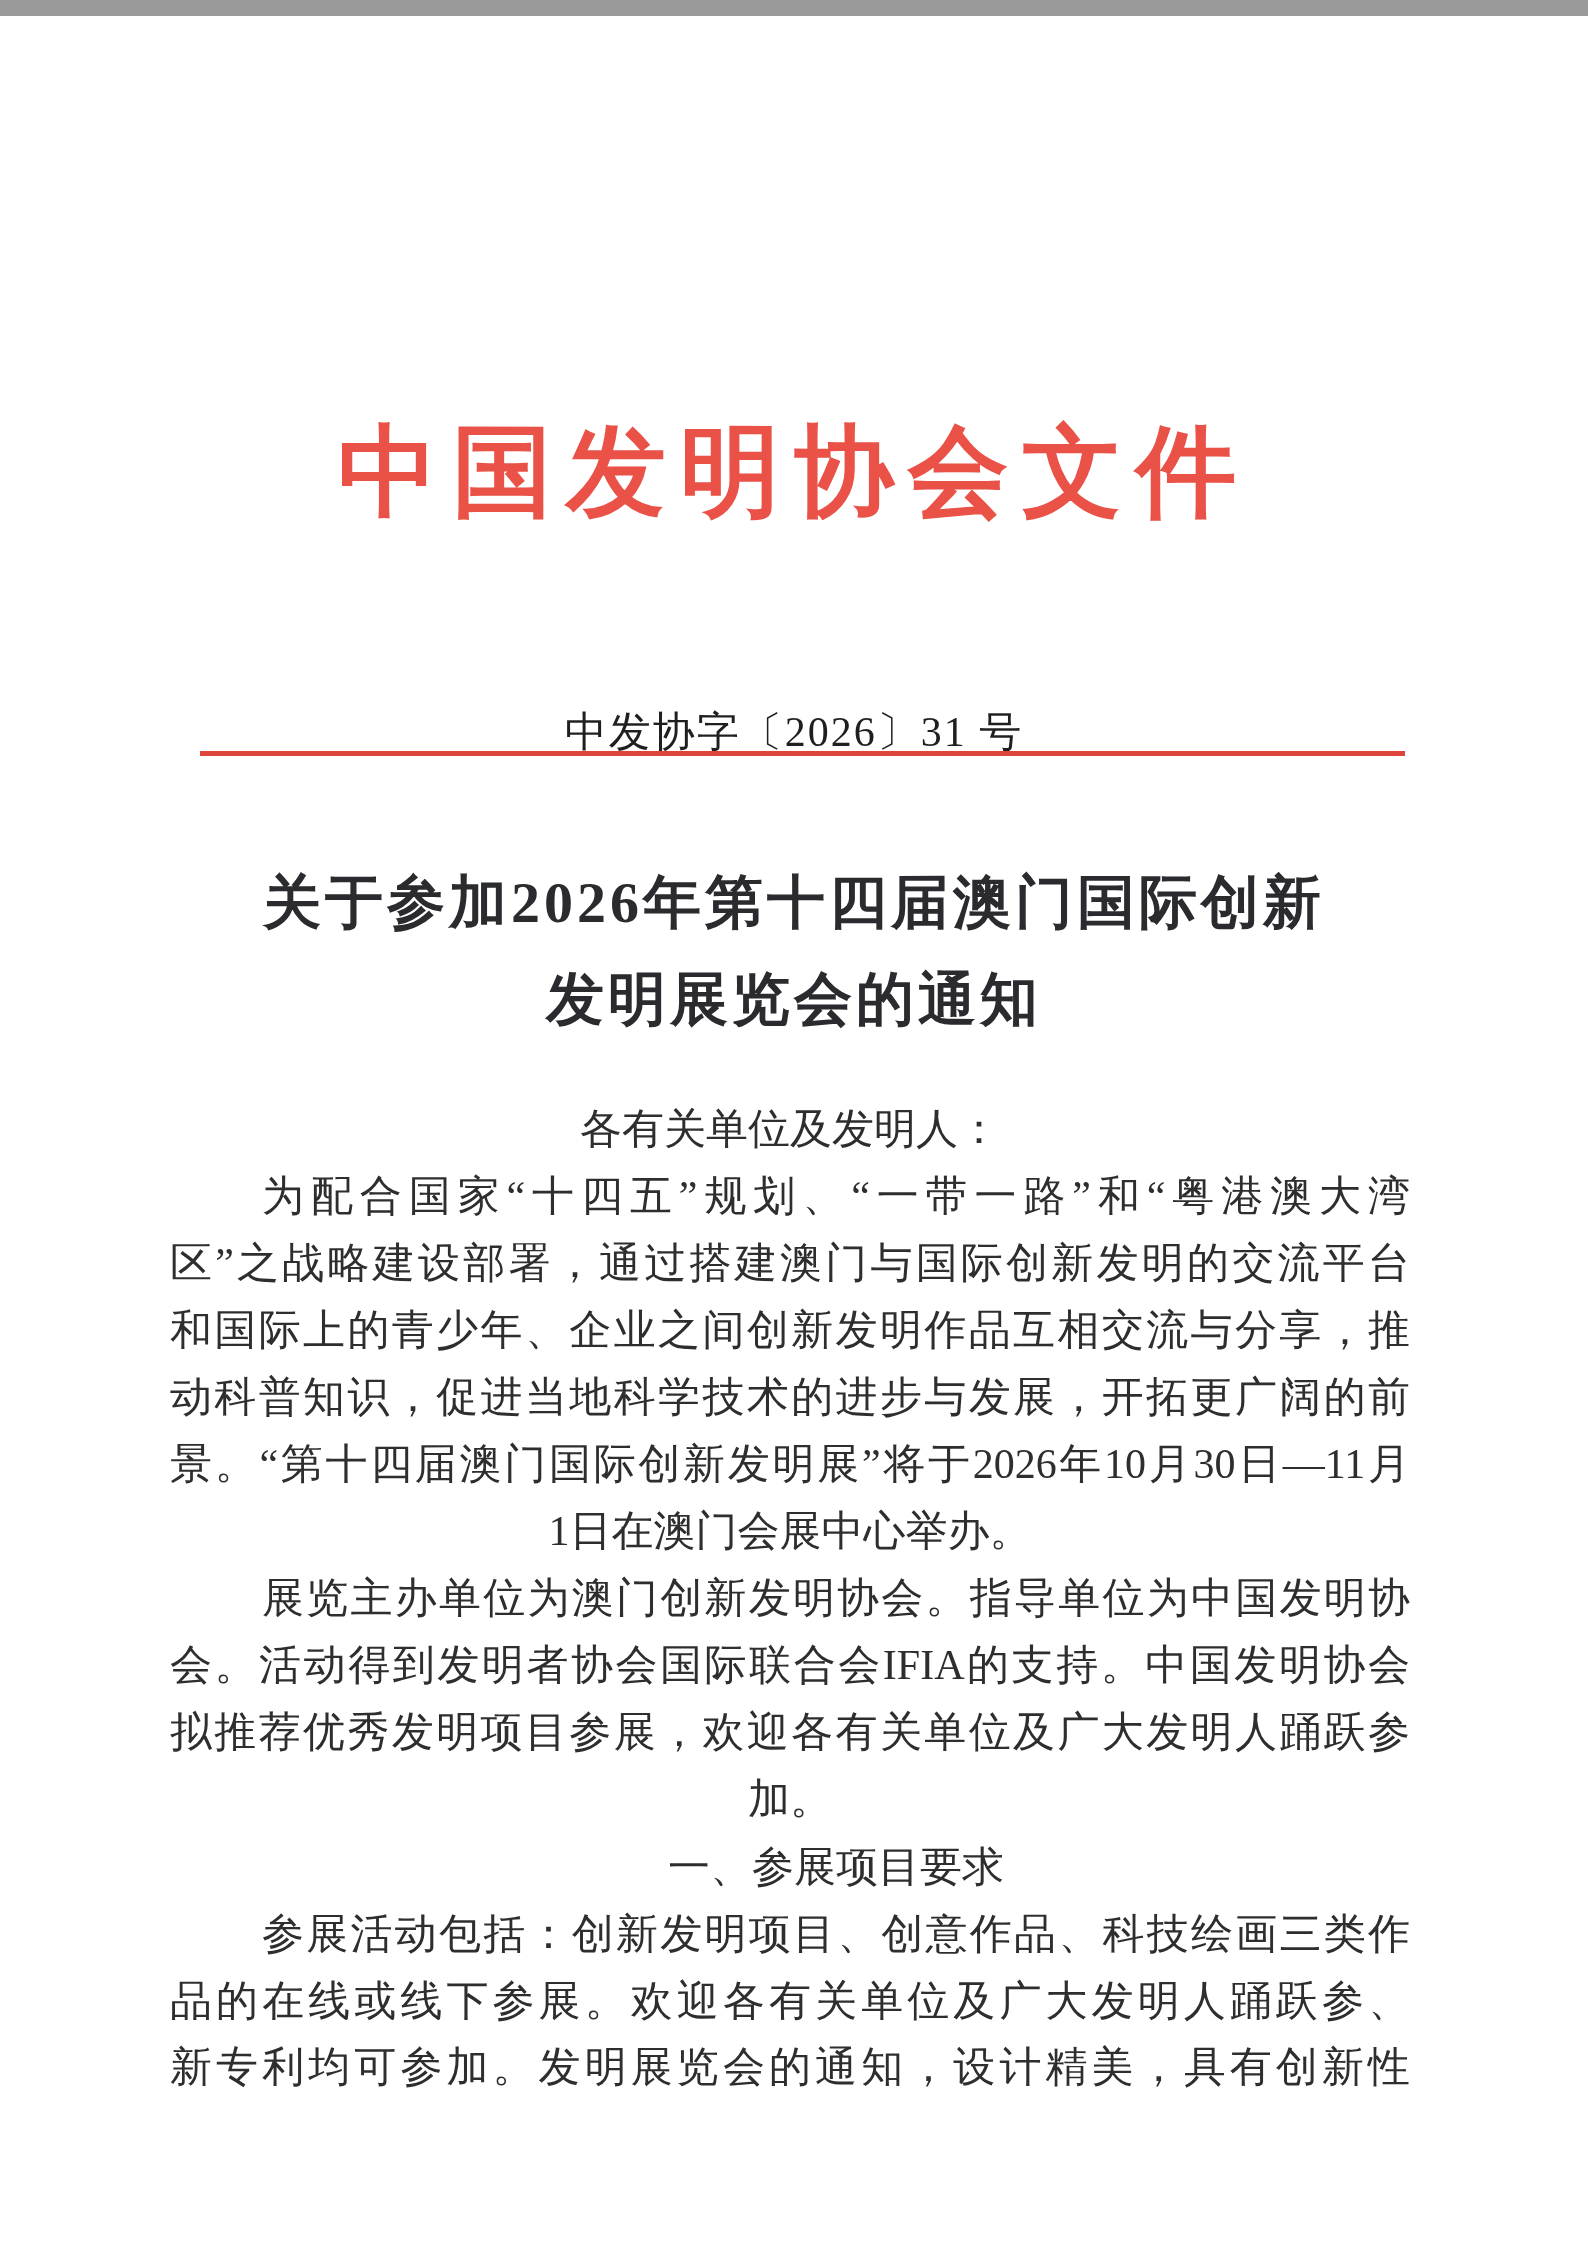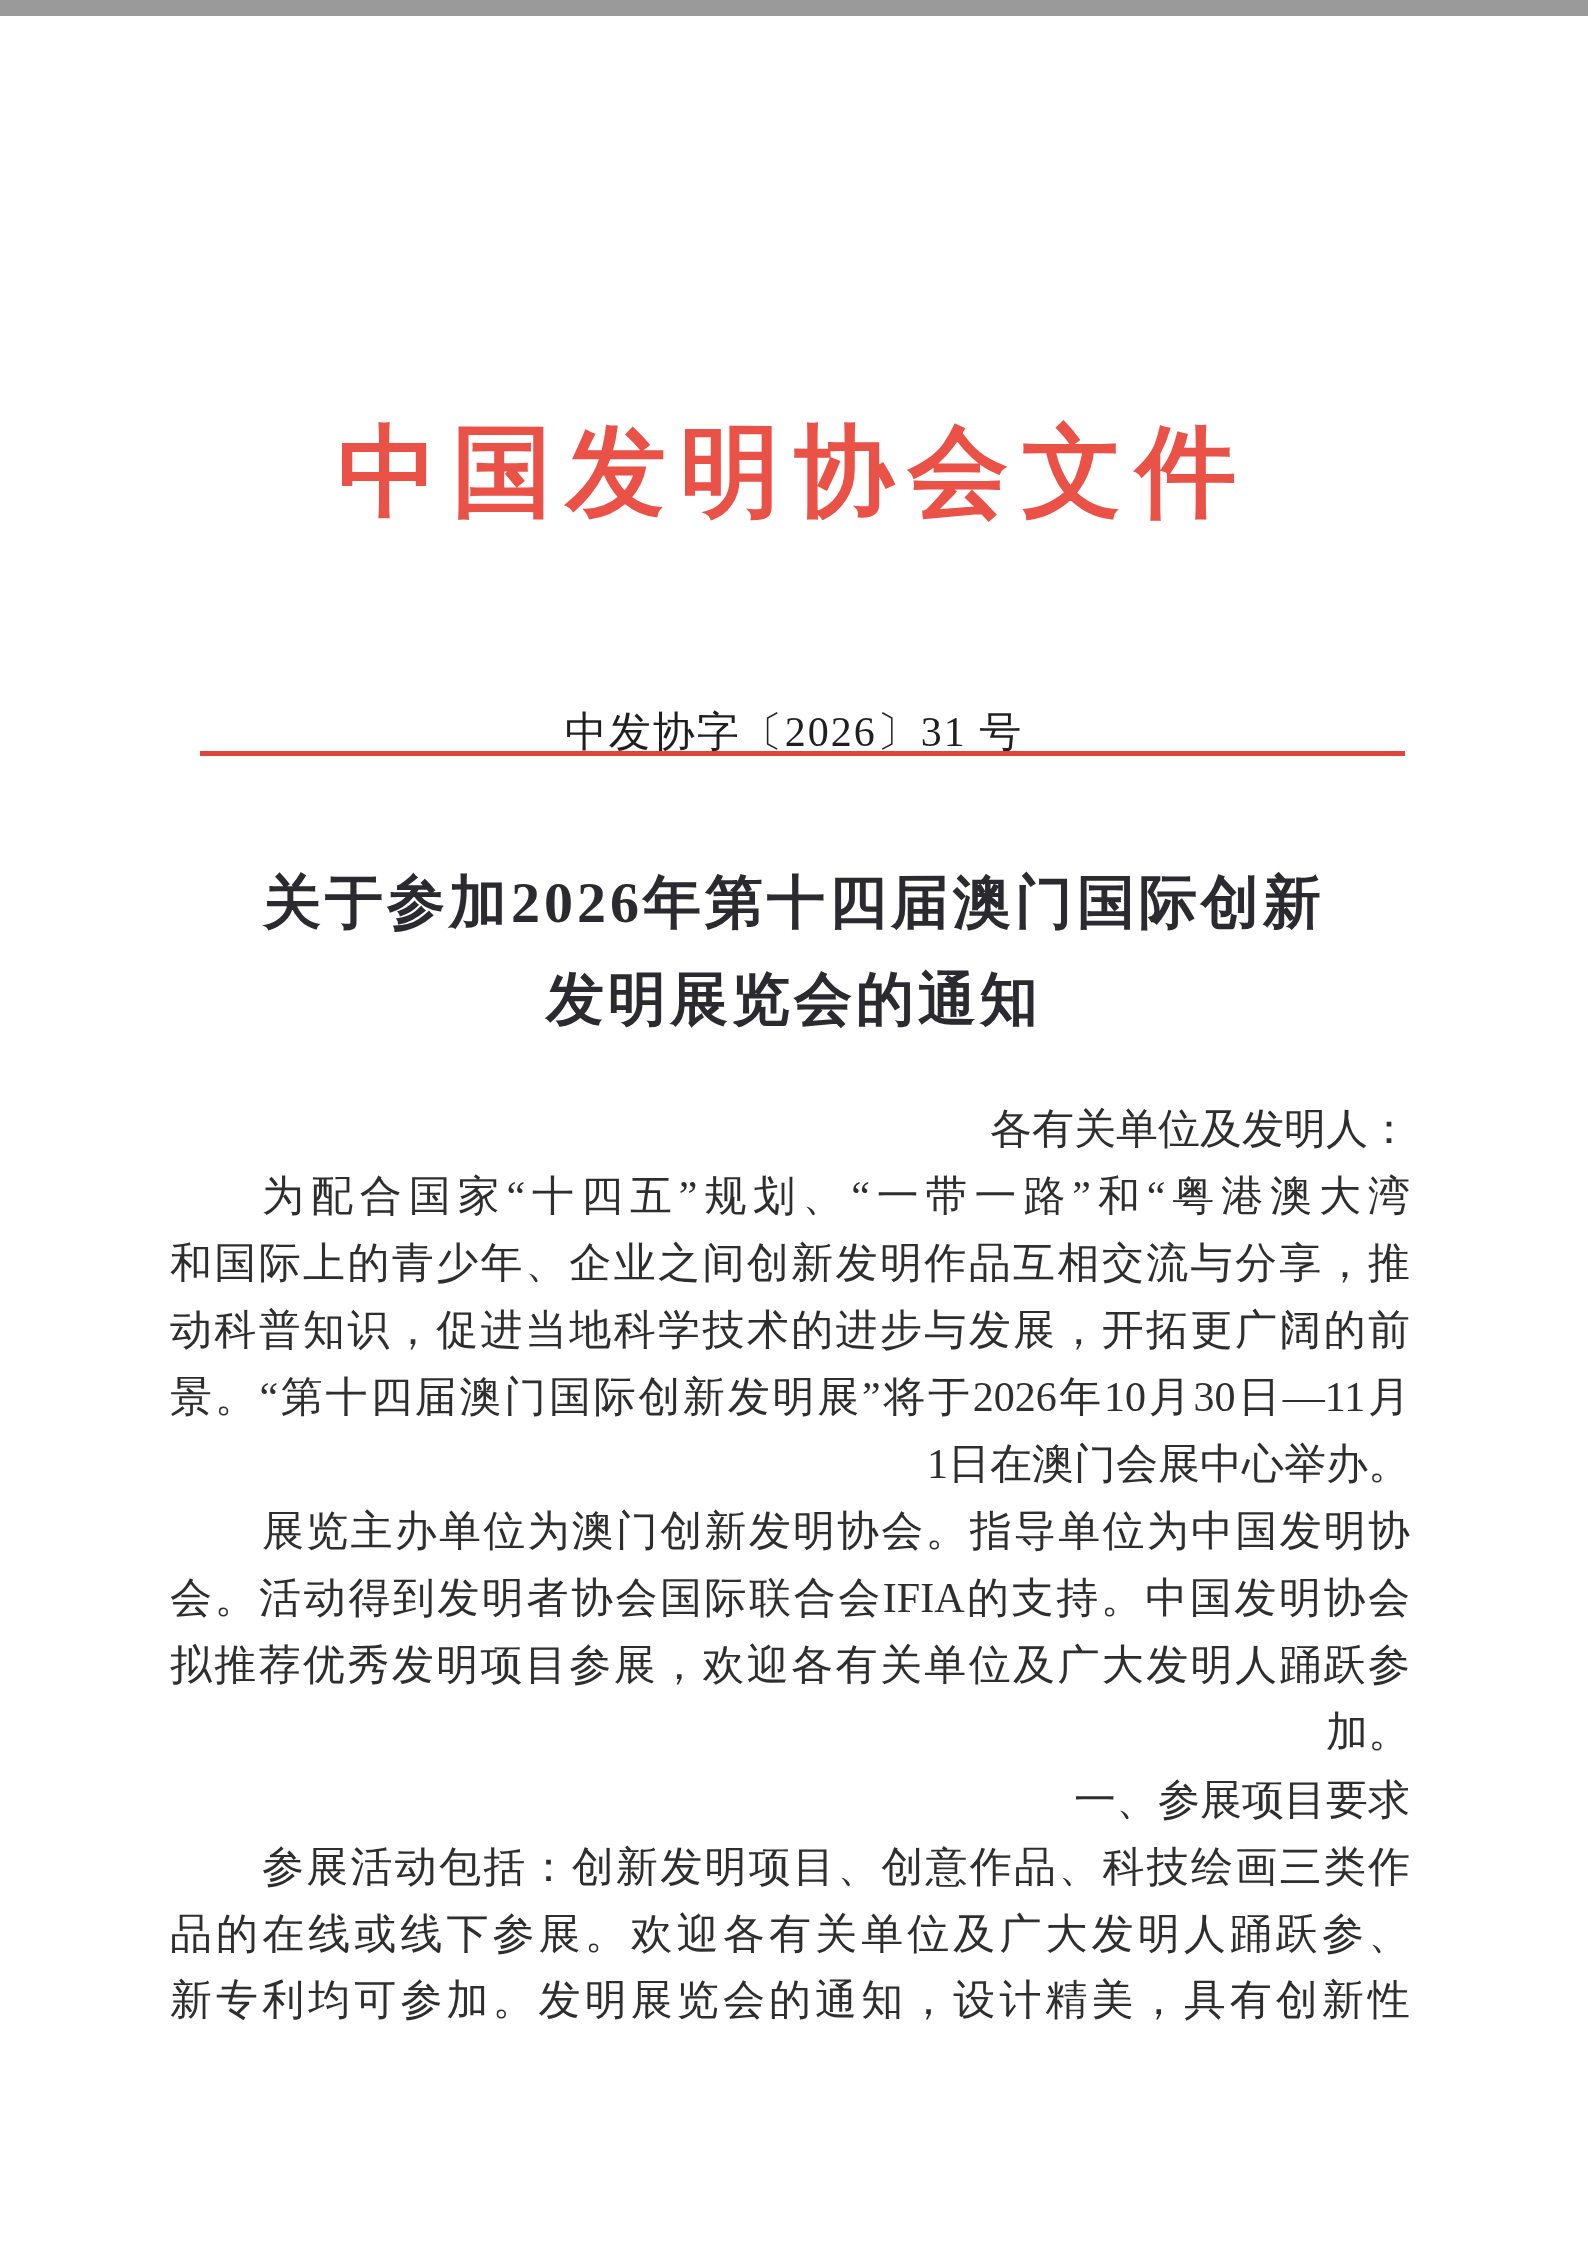--- a/index.html
+++ b/index.html
@@ -57,21 +57,21 @@
     position:absolute;
     top:1080px;left:170px;
     width:1240px;
     font-size:42px;
     line-height:67px;
     color:var(--body-ink);
   }
   .bline{
     height:67px;
     overflow:visible;
-    text-align:right;
+    text-align:center;
   }
   .bline.justify{
     text-align:justify;
     text-align-last:justify;
     text-justify:inter-character;
   }
   .bline.indent{
     text-indent:92px;
   }
   .seg{white-space:pre-wrap;}
@@ -92,20 +92,21 @@
   <div class="rule"></div>
 
   <div class="doctitle">
     <div>关于参加2026年第十四届澳门国际创新</div>
     <div>发明展览会的通知</div>
   </div>
 
   <div class="bodytext" id="bodytext">
       <div class="bline"><span class="seg">各有关单位及发明人：</span></div>
       <div class="bline justify indent"><span class="seg">为配合国家“十四五”规划、“一带一路”和“粤港澳大湾</span></div>
+      <div class="bline justify"><span class="seg">区”之战略建设部署，通过搭建澳门与国际创新发明的交流平台</span></div>
       <div class="bline justify"><span class="seg">和国际上的青少年、企业之间创新发明作品互相交流与分享，推</span></div>
       <div class="bline justify"><span class="seg">动科普知识，促进当地科学技术的进步与发展，开拓更广阔的前</span></div>
       <div class="bline justify"><span class="seg">景。“第十四届澳门国际创新发明展”将于2026年10月30日—11月</span></div>
       <div class="bline"><span class="seg">1日在澳门会展中心举办。</span></div>
       <div class="bline justify indent"><span class="seg">展览主办单位为澳门创新发明协会。指导单位为中国发明协</span></div>
       <div class="bline justify"><span class="seg">会。活动得到发明者协会国际联合会IFIA的支持。中国发明协会</span></div>
       <div class="bline justify"><span class="seg">拟推荐优秀发明项目参展，欢迎各有关单位及广大发明人踊跃参</span></div>
       <div class="bline"><span class="seg">加。</span></div>
       <div class="bline indent"><span class="seg b">一、参展项目要求</span></div>
       <div class="bline justify indent"><span class="seg">参展活动包括：</span><span class="seg b">创新发明项目、创意作品、科技绘画三类作</span></div>

